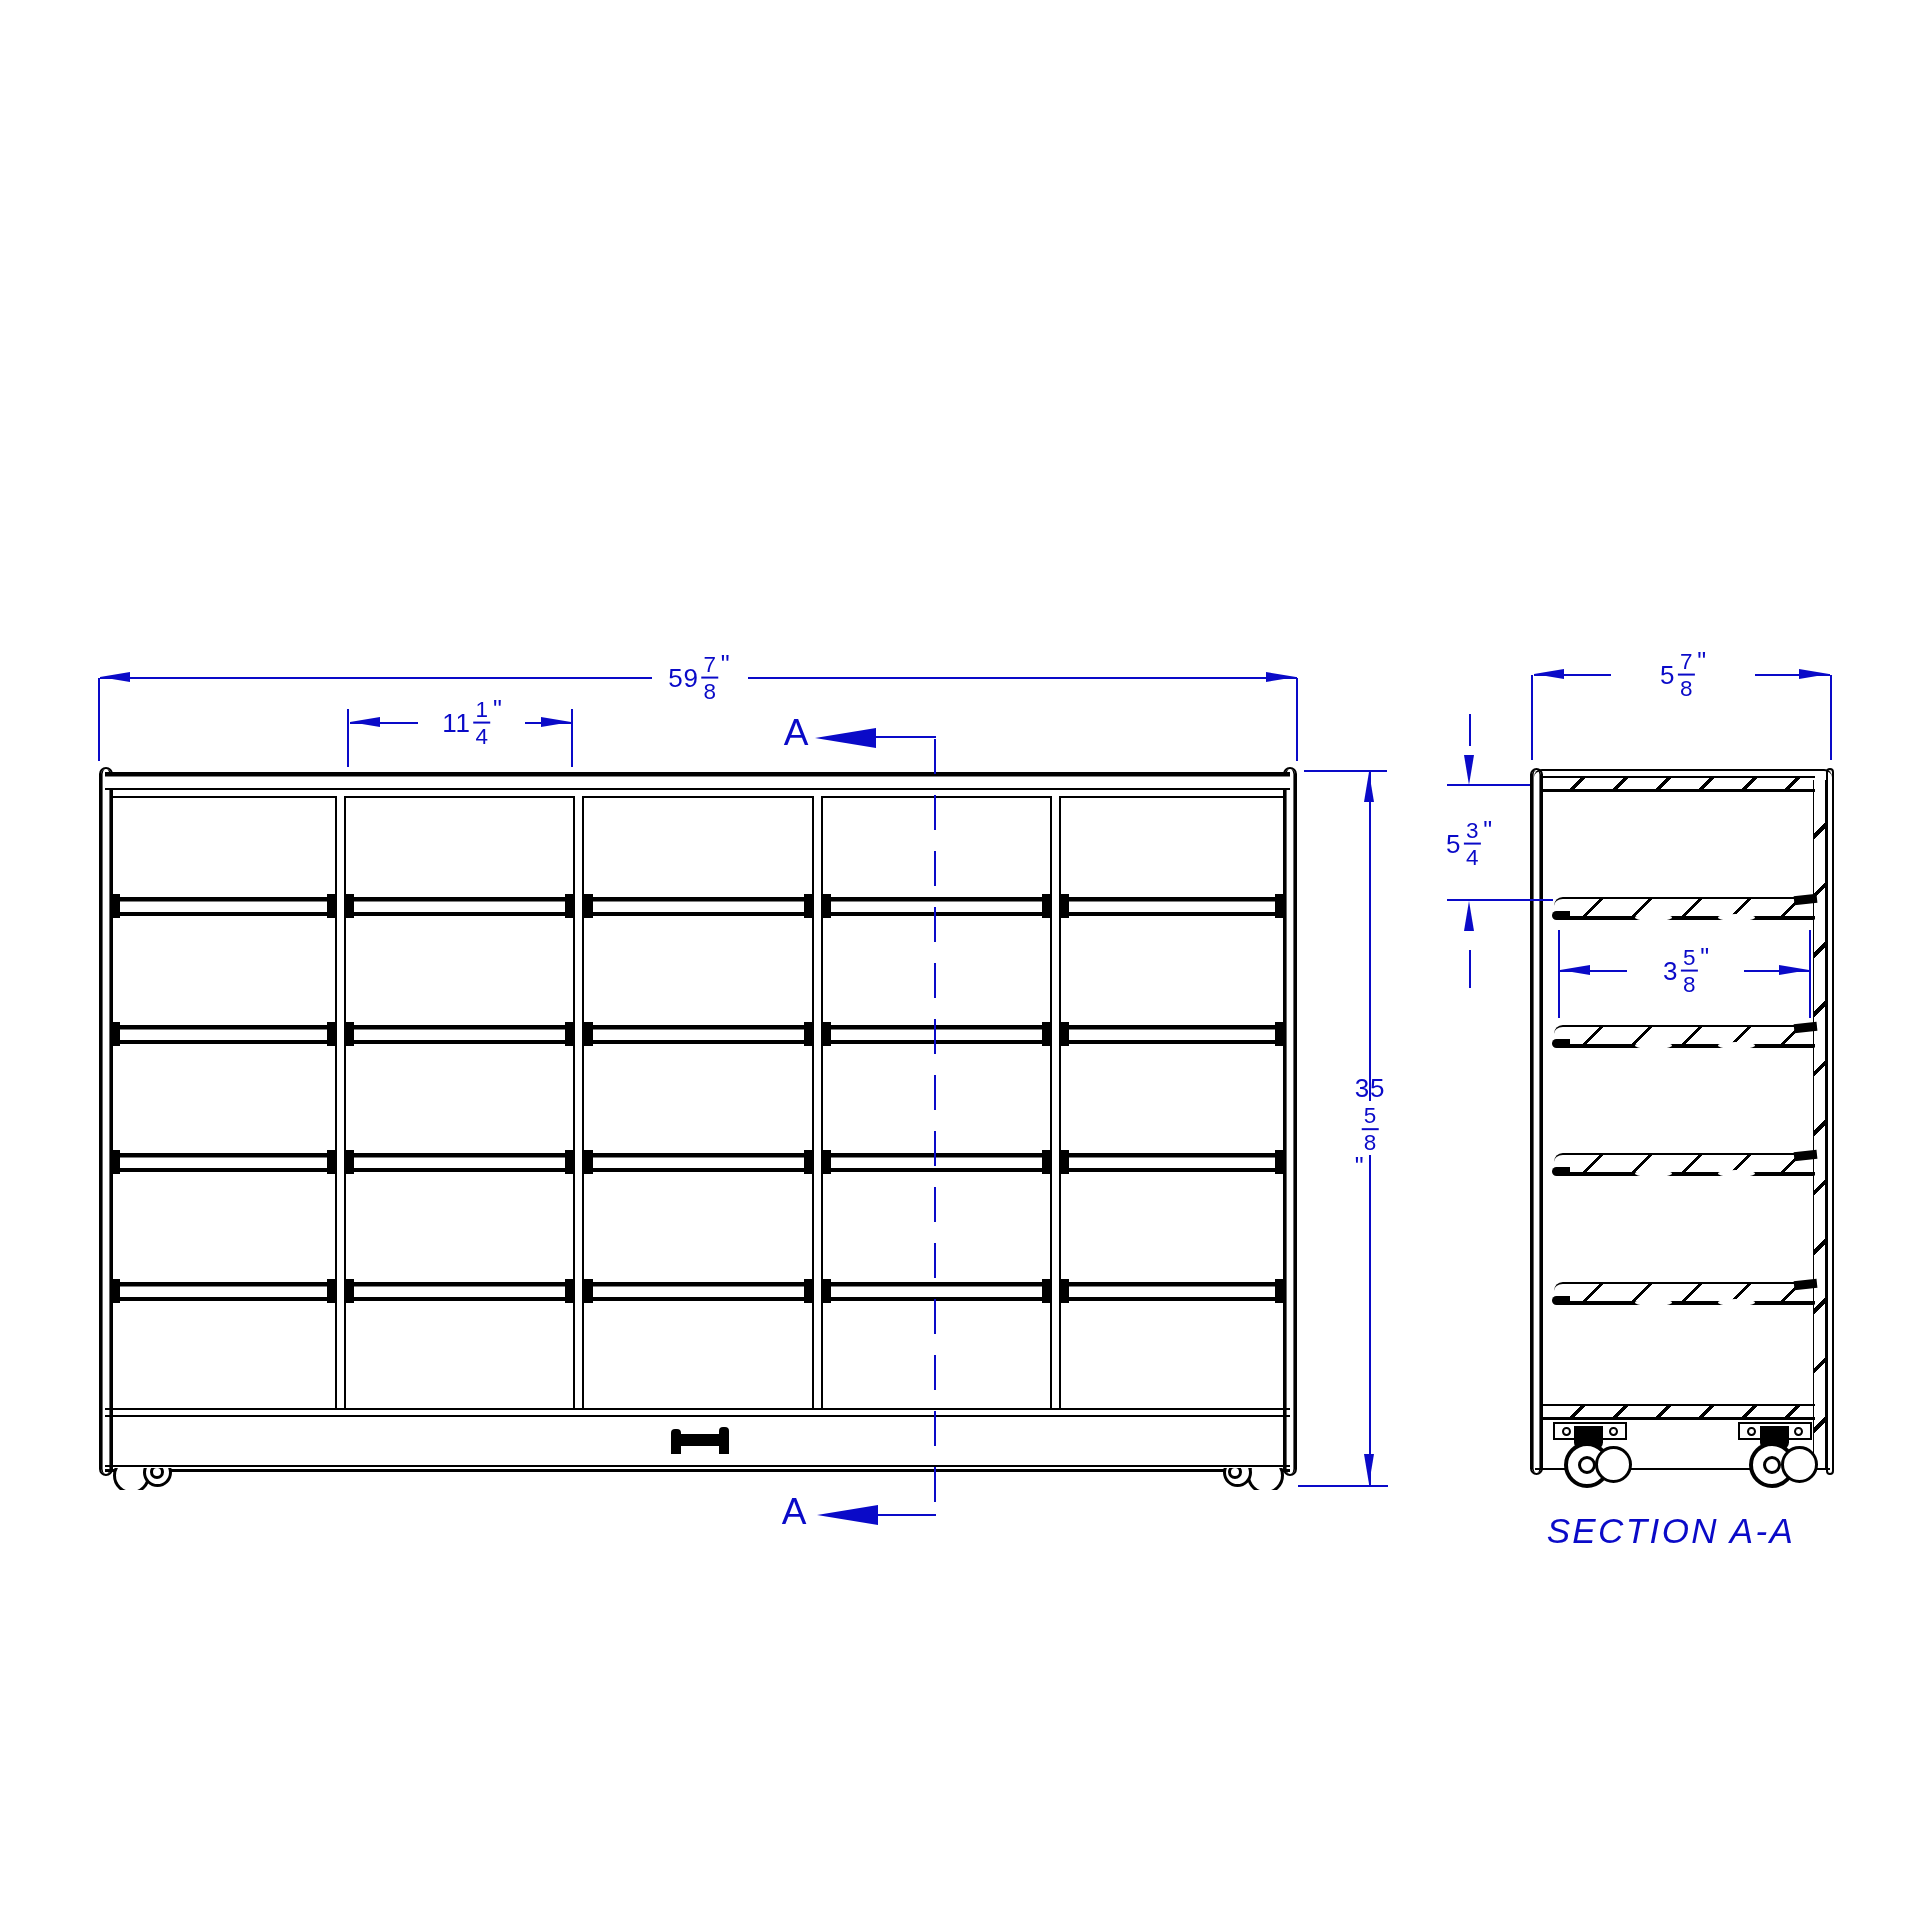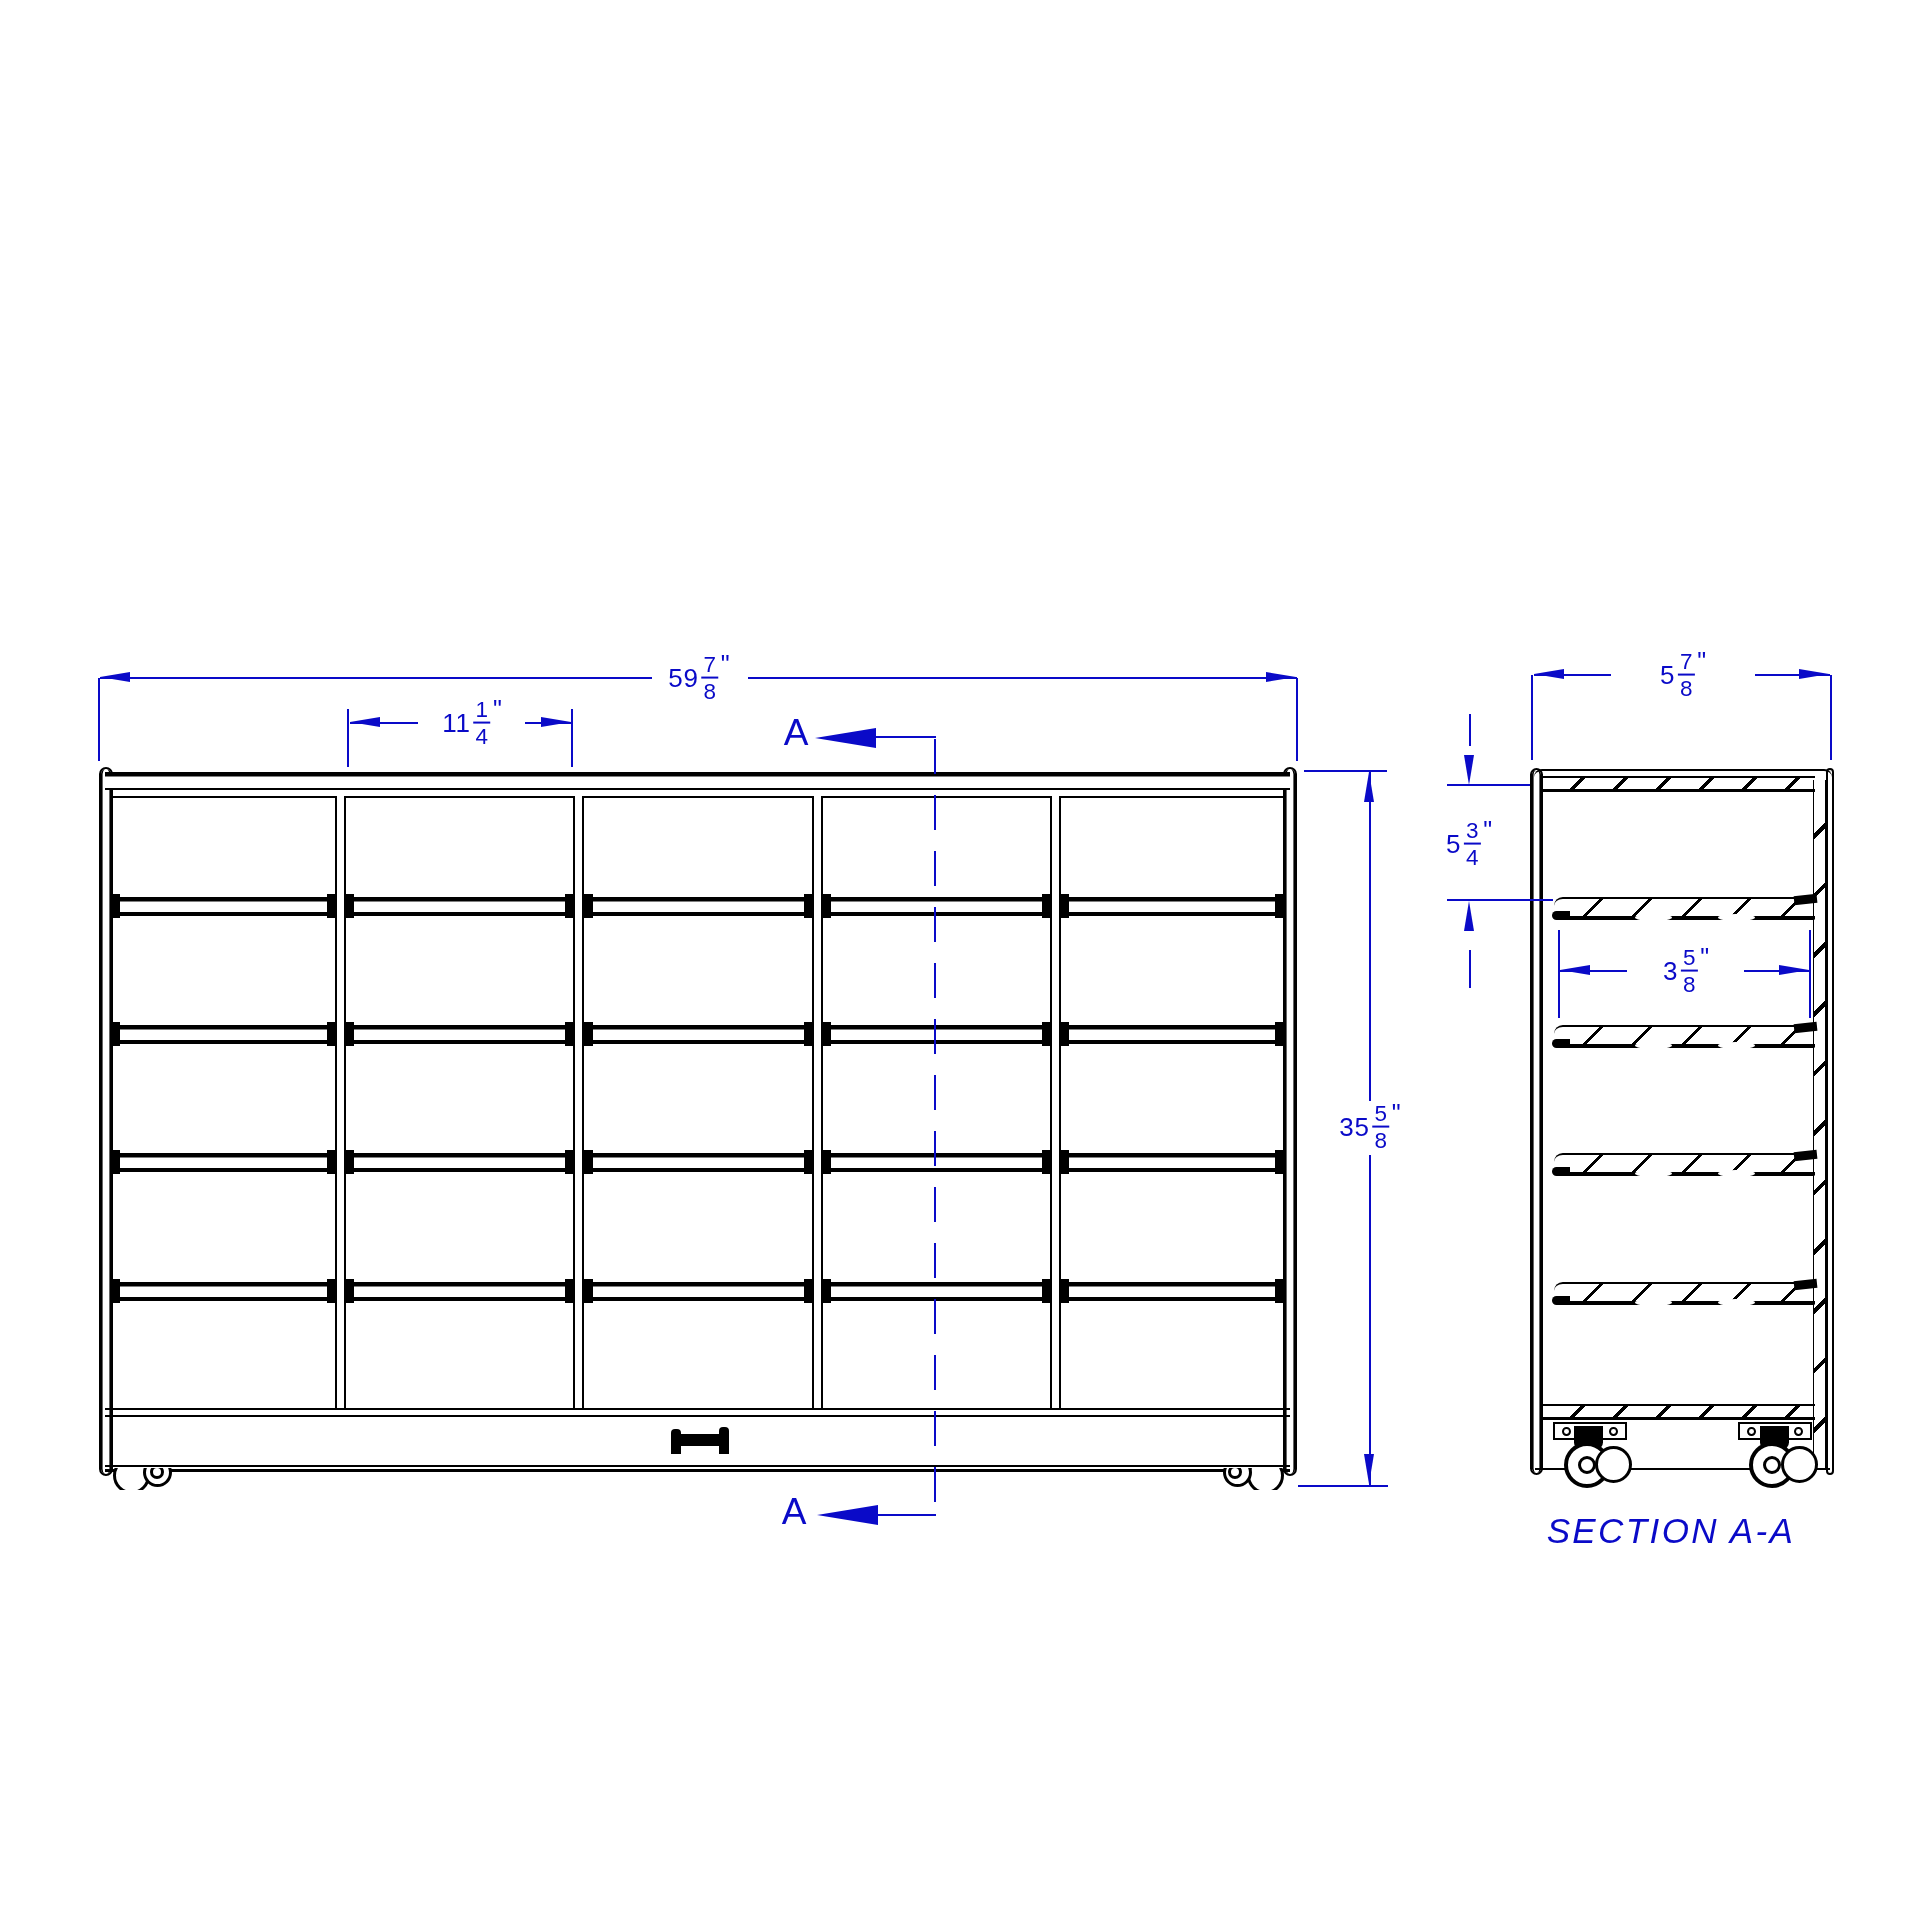--- a/index.html
+++ b/index.html
@@ -214,21 +214,21 @@
     </div>
   </div>
 
   <div>
     <div class="blu" style="left:1304px;top:770px;width:83px;height:2.4px;"></div>
     <div class="blu" style="left:1298px;top:1485px;width:90px;height:2.4px;"></div>
     <div class="blu" style="left:1369px;top:772px;width:2.4px;height:329px;"></div>
     <div class="blu" style="left:1369px;top:1155px;width:2.4px;height:330px;"></div>
     <div class="ar u" style="left:1364px;top:772px;"></div>
     <div class="ar d" style="left:1364px;top:1454px;"></div>
-    <div class="dim" style="left:1370px;top:1127px;">
+    <div class="dim" style="left:1370px;top:1127px;flex-direction:column;">
       <span class="w">35</span>
       <span class="frac">
           <span class="n">5</span>
           <span class="d">8</span>
         </span>
       <span class="u">"</span>
     </div>
   </div>
 
   <div>

